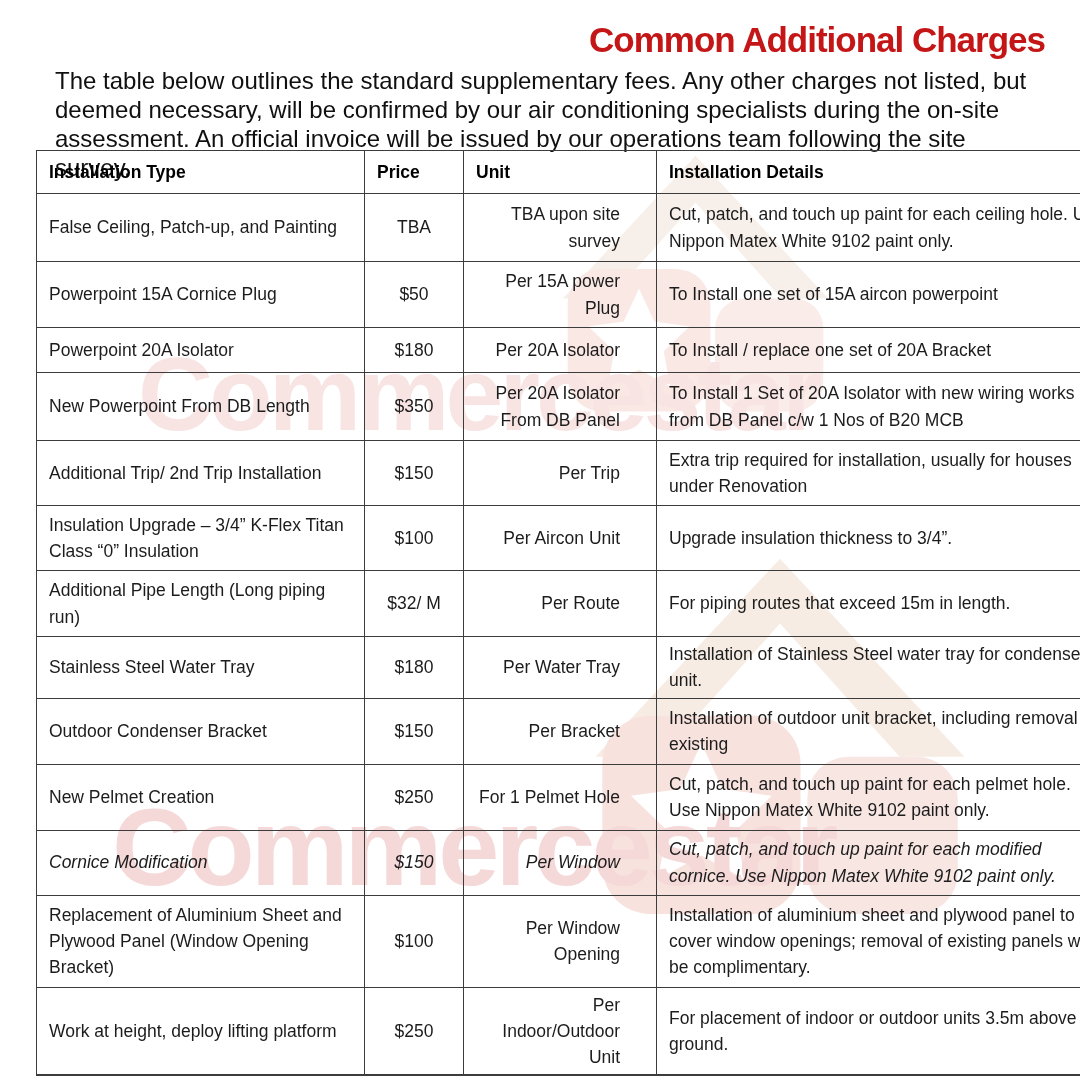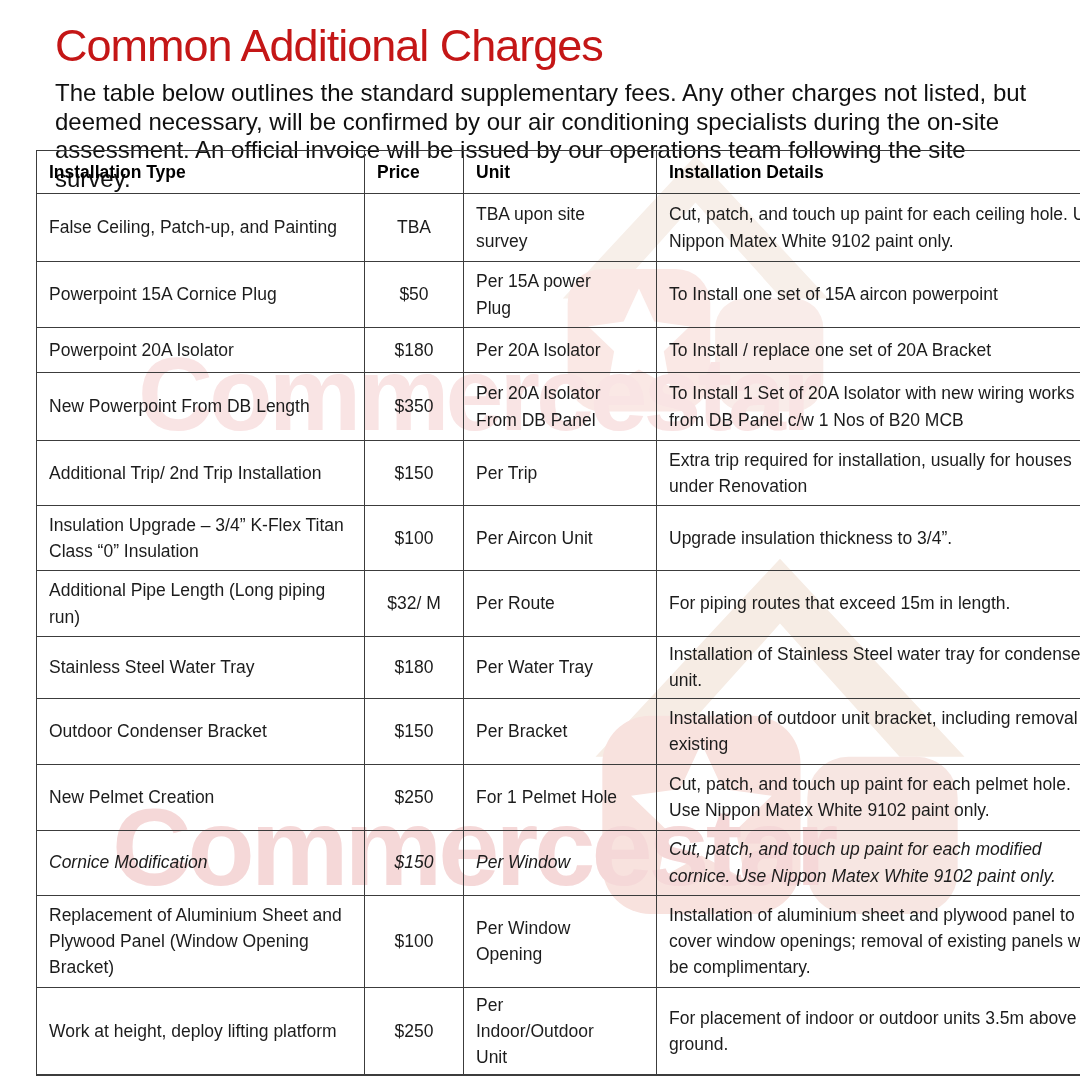--- a/index.html
+++ b/index.html
@@ -24,25 +24,26 @@
     letter-spacing: -4px;
     white-space: nowrap;
     line-height: 1;
   }
   .wm-text-1 { left: 138px; top: 342px; font-size: 104px; color: #f9e4e4; }
   .wm-text-2 { left: 112px; top: 792px; font-size: 110px; color: #f5d8d8; }
 
   
   .header { position: absolute; left: 55px; top: 20px; width: 990px; z-index: 1; }
   .page-title {
-    font-size: 45px;
-    font-weight: 400;
+    font-size: 35px;
+    font-weight: 700;
     letter-spacing: -1px;
     color: #c41616;
     line-height: 1.15;
+    text-align: right;
   }
   .intro {
     margin-top: 7px;
     font-size: 24px;
     line-height: 1.2;
     color: #101010;
   }
 
   
   table.charges {
@@ -61,21 +62,21 @@
     font-size: 17.5px;
     line-height: 1.5;
     color: #1c1c1c;
     vertical-align: middle;
     text-align: left;
     overflow: hidden;
   }
   .charges thead tr { height: 43px; }
   .charges th { font-weight: 700; color: #000; line-height: 1.2; }
   .charges td.cell-price { text-align: center; }
-  .charges td.cell-unit { padding-right: 36px; }
+  .charges td.cell-unit { padding-right: 36px; text-align: right; }
   .charges tbody tr:last-child td { border-bottom-width: 2px; }
 </style>
 </head>
 <body>
 
 <div class="page">
 
   <div class="watermark" aria-hidden="true">
     <svg class="wm-emblem wm-emblem-1" viewBox="0 0 120 120" xmlns="http://www.w3.org/2000/svg">
       <path d="M60 4 L114 62 L95 62 L60 23 L25 62 L6 62 Z" fill="#f7efe9"></path>

